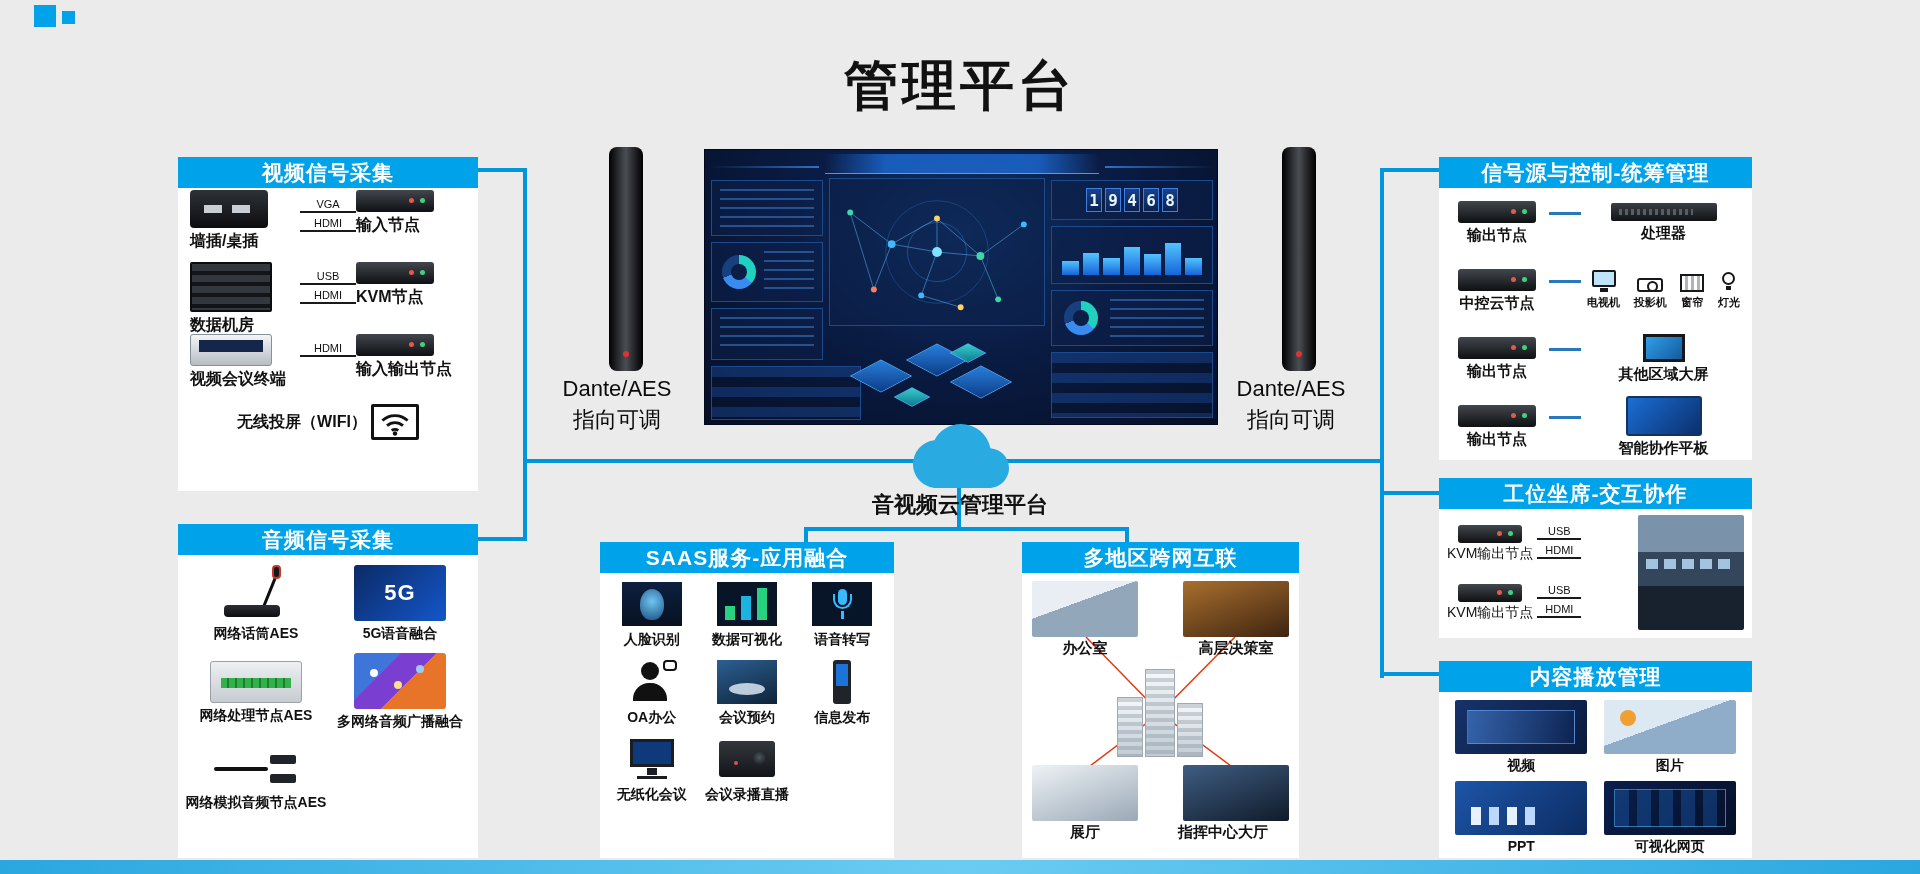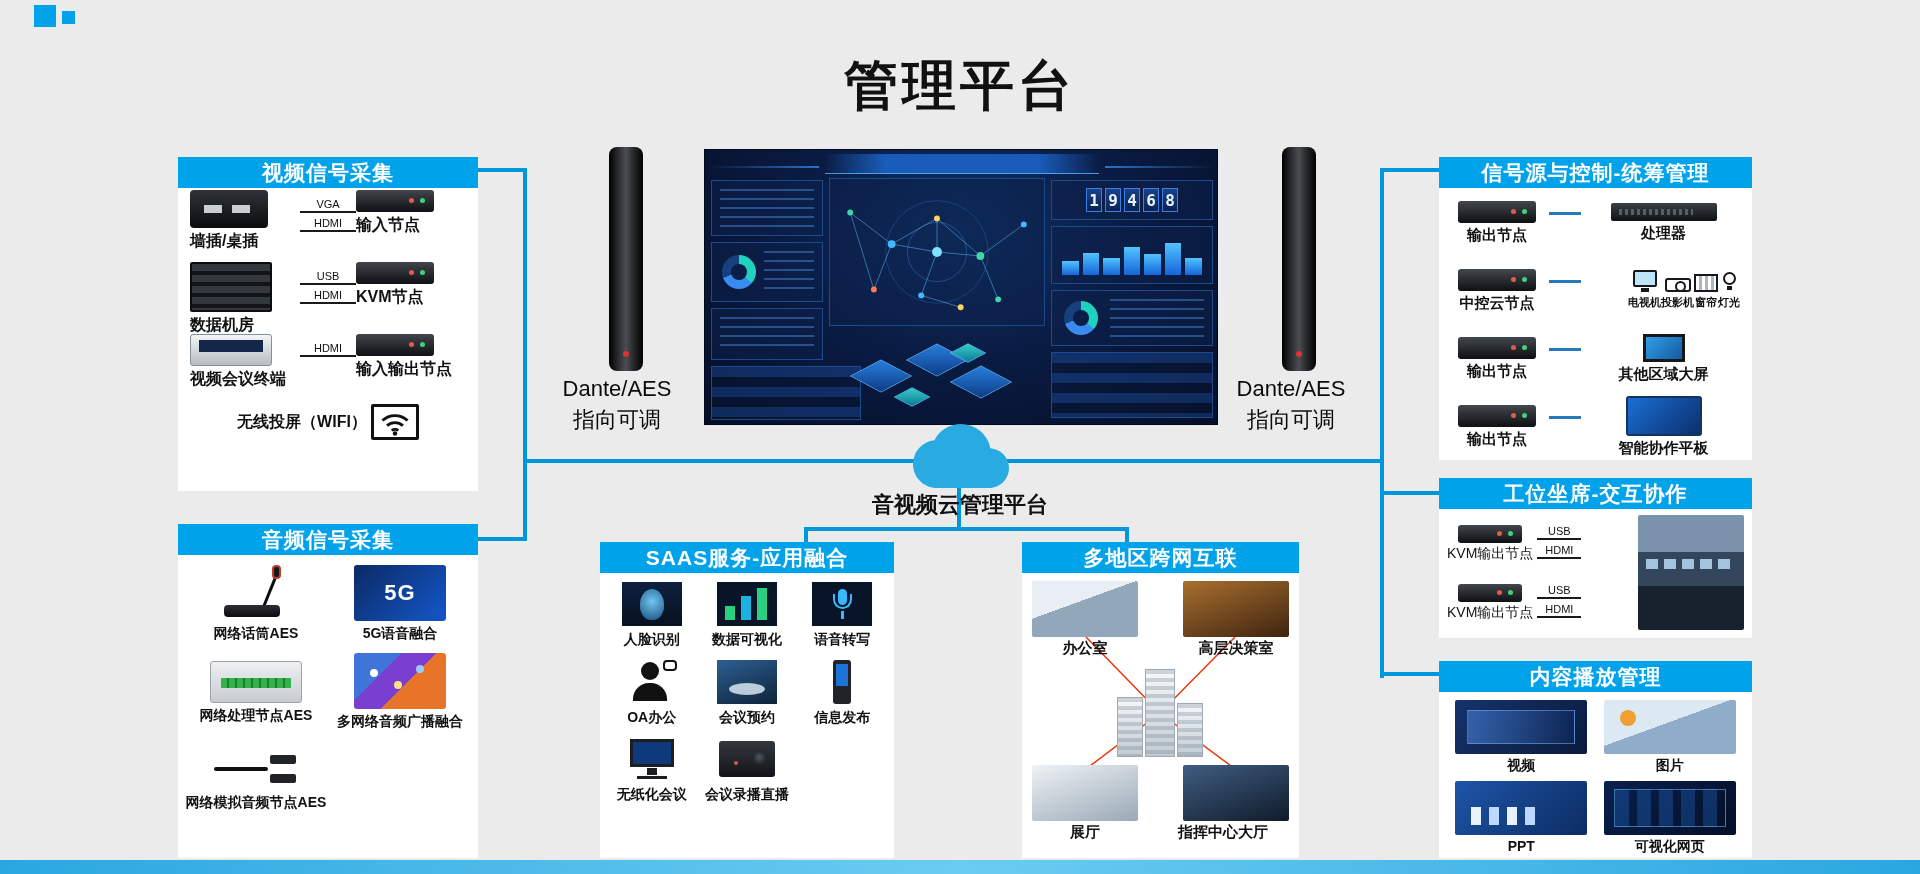--- a/index.html
+++ b/index.html
@@ -123,21 +123,21 @@
 .bld .b2{left:7px;top:28px;width:26px;height:60px}
 .bld .b3{left:67px;top:34px;width:26px;height:54px}
 
 
 .crow{height:68px;display:flex;align-items:center;padding:0 10px;gap:4px}
 .ccell{width:96px;display:flex;flex-direction:column;align-items:center;gap:3px;flex:none}
 .ccell.wide{flex:1}
 .clink{flex:none;width:32px;height:3px;background:#2878be;margin-top:-18px}
 .proc1u{width:106px;height:18px;background:linear-gradient(#3a3f45,#101214);border-radius:2px;position:relative;display:inline-block}
 .proc1u:after{content:"";position:absolute;left:8px;top:6px;width:74px;height:6px;background:repeating-linear-gradient(90deg,#565f68 0 3px,transparent 3px 6px)}
-.icon-row{flex:1;display:flex;align-items:flex-end;justify-content:flex-end;padding:0 2px}
+.icon-row{flex:1;display:flex;align-items:flex-end;justify-content:space-between;padding:0 2px}
 .mini{display:flex;flex-direction:column;align-items:center;gap:3px}
 .minil{font-size:11px;font-weight:700;white-space:nowrap}
 .i-tvs{width:24px;height:17px;border:2px solid #16181b;border-radius:2px;background:#bfe4f7;position:relative;margin-bottom:5px}
 .i-tvs:after{content:"";position:absolute;left:6px;bottom:-7px;width:8px;height:4px;background:#16181b}
 .i-projs{width:26px;height:14px;border:2px solid #16181b;border-radius:3px;position:relative}
 .i-projs:after{content:"";position:absolute;right:3px;top:1px;width:7px;height:7px;border:2px solid #16181b;border-radius:50%}
 .i-curtains{width:24px;height:18px;border:2px solid #16181b;background:repeating-linear-gradient(90deg,#fff 0 3px,#aeb6bd 3px 6px)}
 .i-lights{width:13px;height:13px;border:2px solid #16181b;border-radius:50%;position:relative;margin-bottom:7px}
 .i-lights:after{content:"";position:absolute;left:2px;bottom:-7px;width:5px;height:4px;background:#16181b}
 .screen-lg{width:42px;height:28px;border:3px solid #15171a;background:linear-gradient(135deg,#2f9fe8,#155a9e);display:inline-block}

